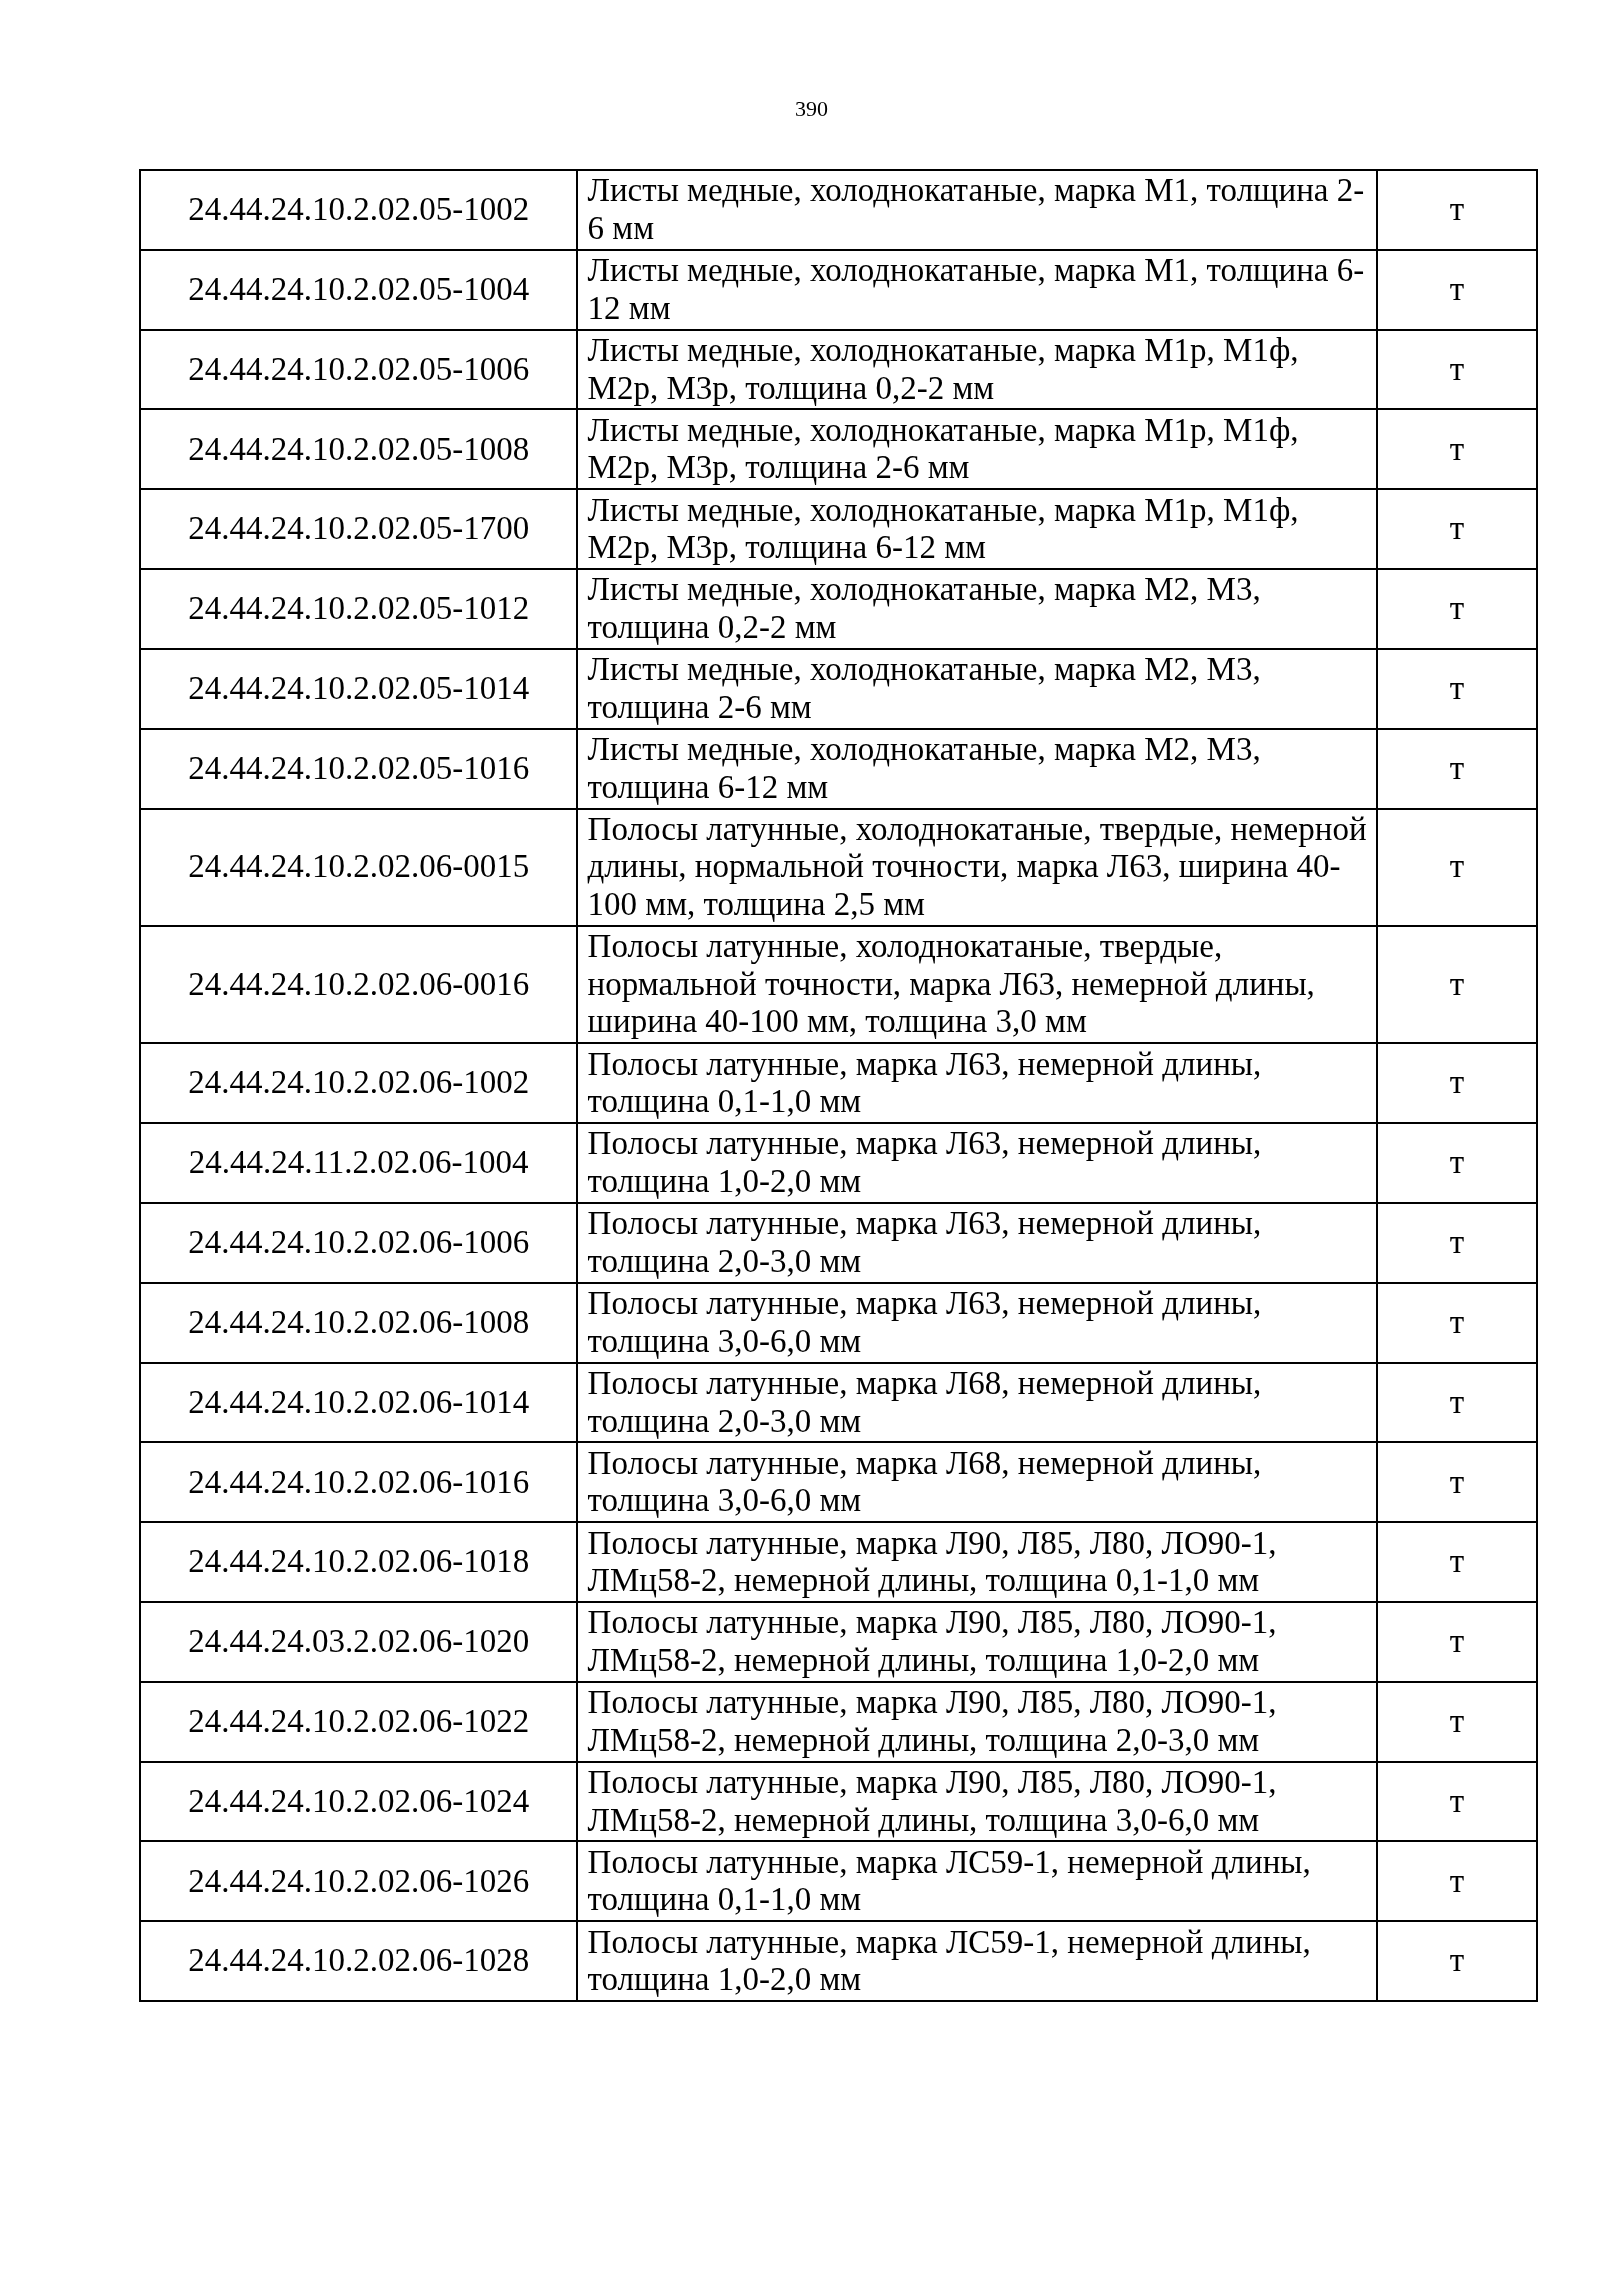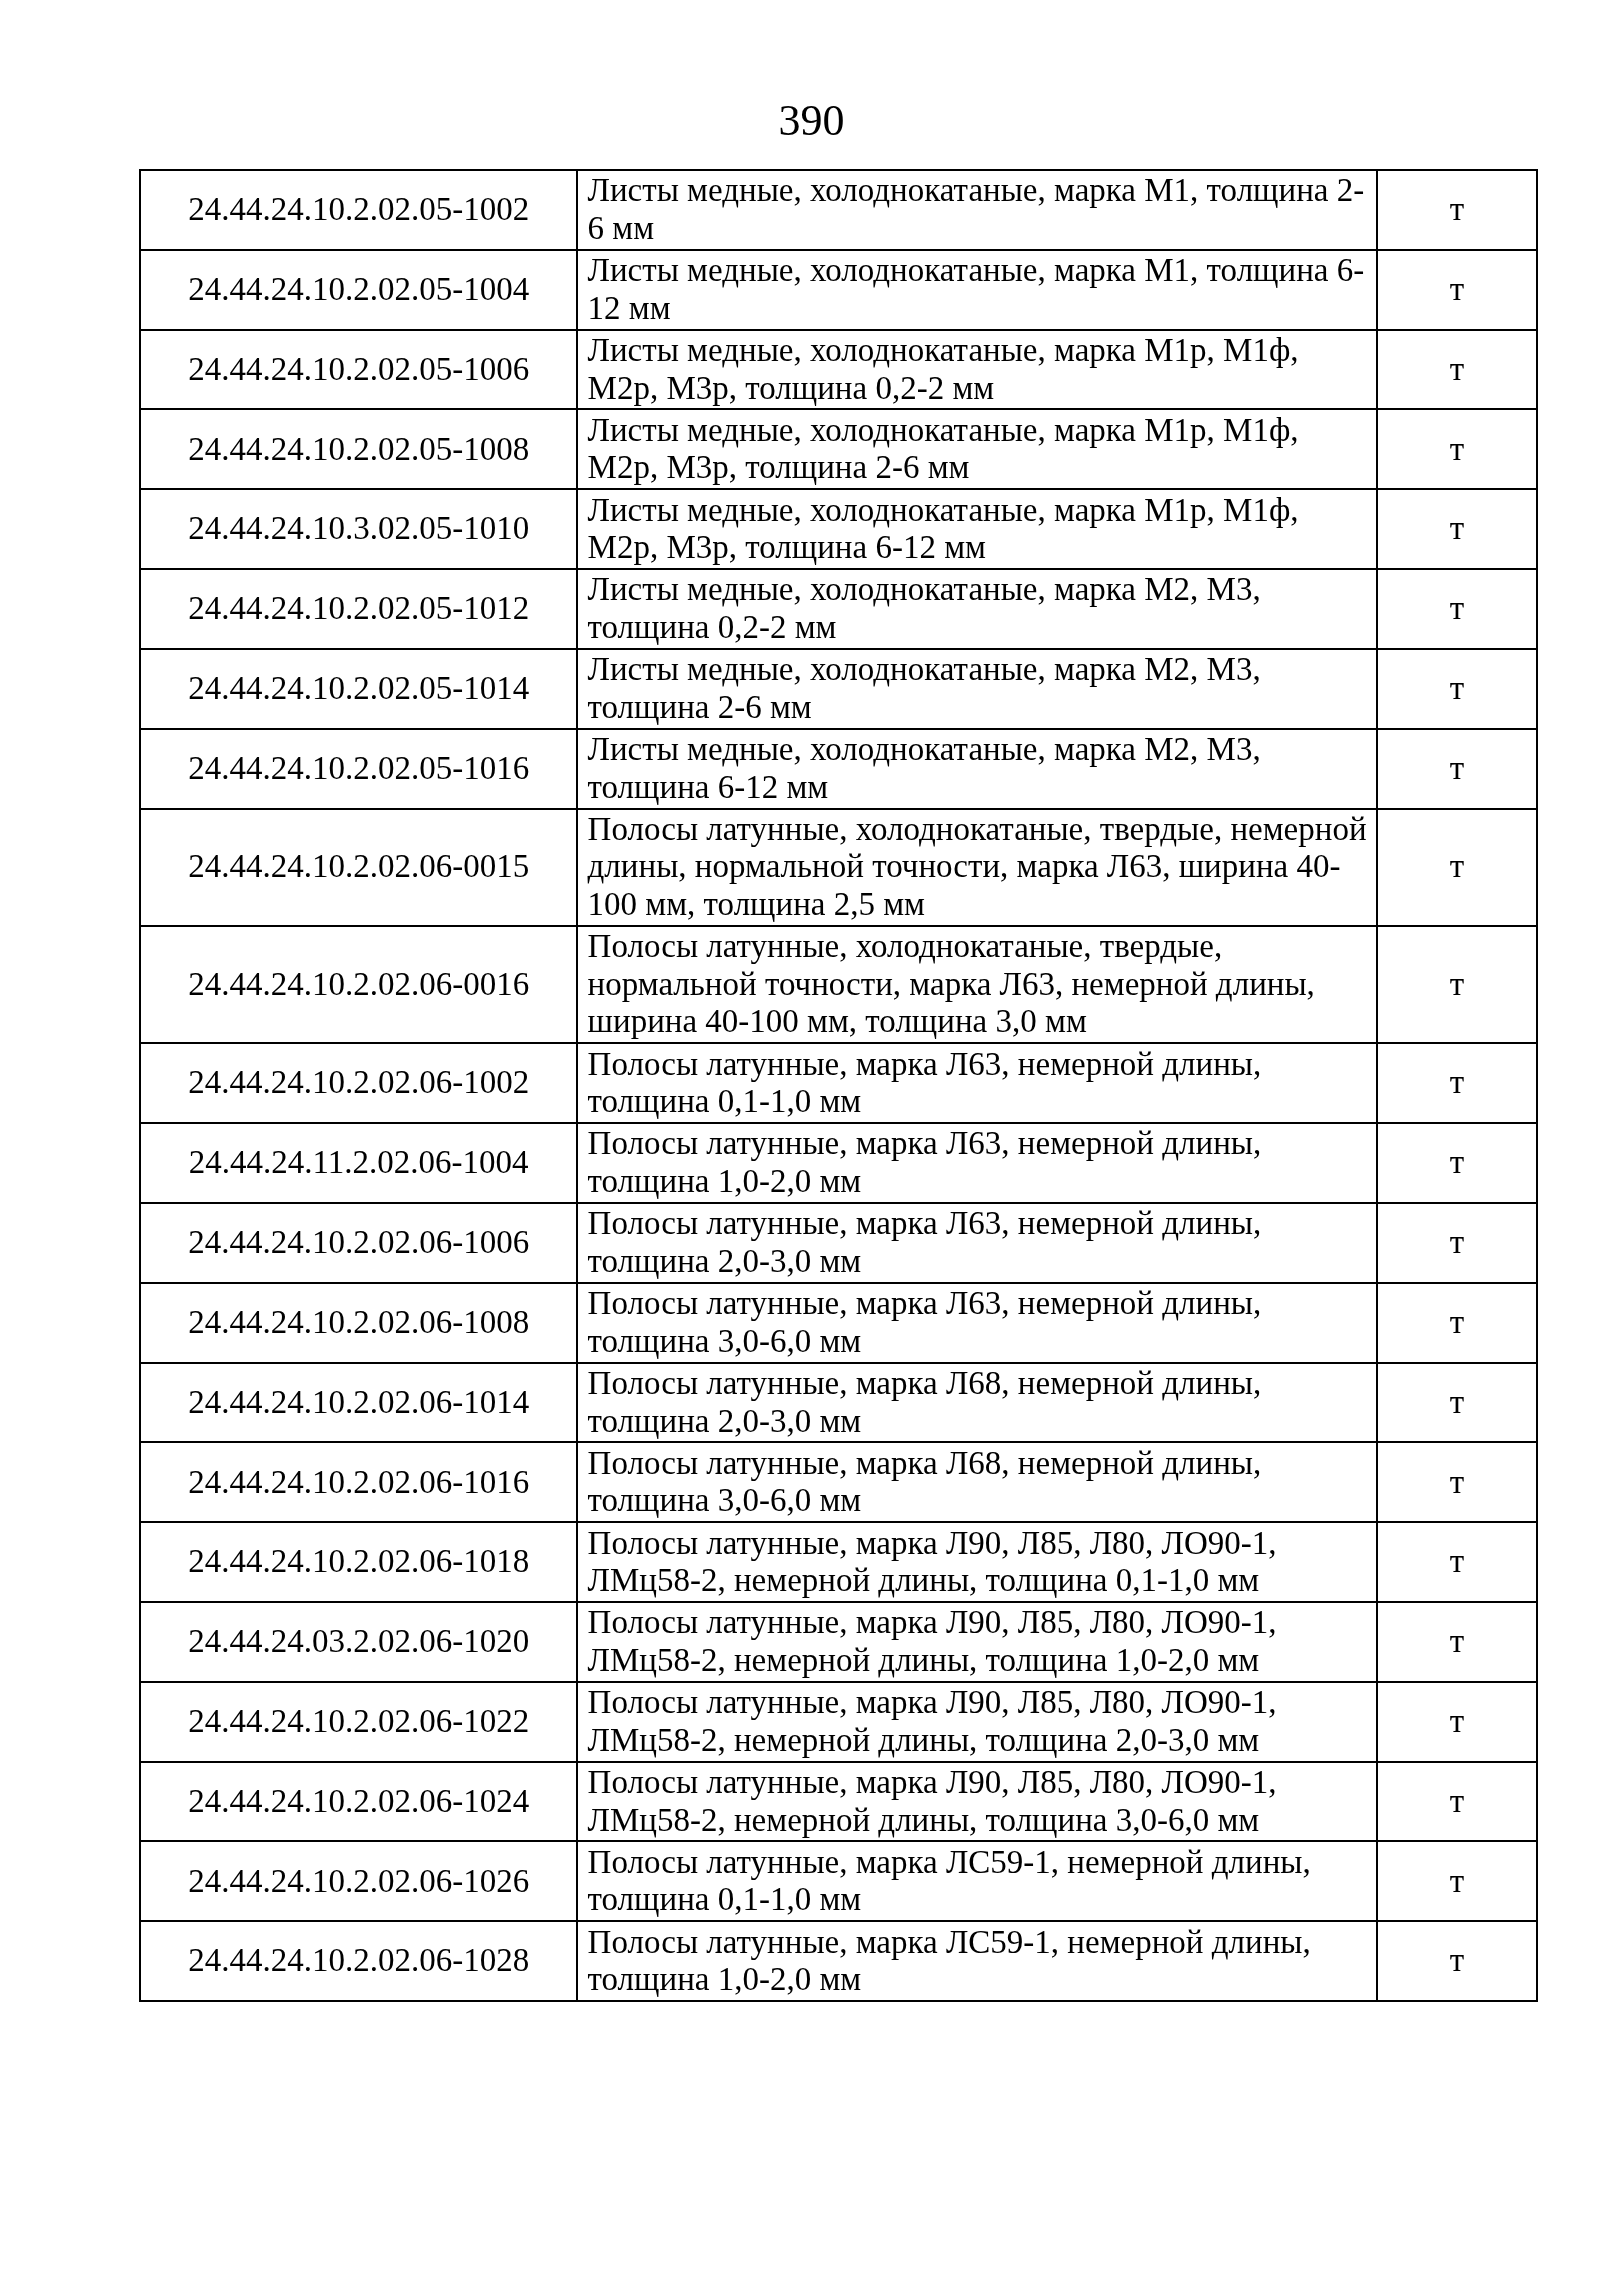--- a/index.html
+++ b/index.html
@@ -14,21 +14,21 @@
     font-family: "Liberation Serif", "DejaVu Serif", serif;
     color: #000000;
     overflow: hidden;
   }
   .page-number {
     position: absolute;
     top: 97px;
     left: 0;
     width: 100%;
     text-align: center;
-    font-size: 44px;
+    font-size: 22px;
     line-height: 1.1;
   }
   table.class-table {
     position: absolute;
     top: 169px;
     left: 139px;
     width: 1352px;
     border-collapse: collapse;
     table-layout: fixed;
   }
@@ -82,21 +82,21 @@
     <td class="unit-cell">т</td>
   </tr>
 
   <tr>
     <td class="code-cell">24.44.24.10.2.02.05-1008</td>
     <td class="desc-cell">Листы медные, холоднокатаные, марка М1р, М1ф, М2р, М3р, толщина 2-6 мм</td>
     <td class="unit-cell">т</td>
   </tr>
 
   <tr>
-    <td class="code-cell">24.44.24.10.3.02.05-1010</td>
+    <td class="code-cell">24.44.24.10.2.02.05-1700</td>
     <td class="desc-cell">Листы медные, холоднокатаные, марка М1р, М1ф, М2р, М3р, толщина 6-12 мм</td>
     <td class="unit-cell">т</td>
   </tr>
 
   <tr>
     <td class="code-cell">24.44.24.10.2.02.05-1012</td>
     <td class="desc-cell">Листы медные, холоднокатаные, марка М2, М3, толщина 0,2-2 мм</td>
     <td class="unit-cell">т</td>
   </tr>
 

